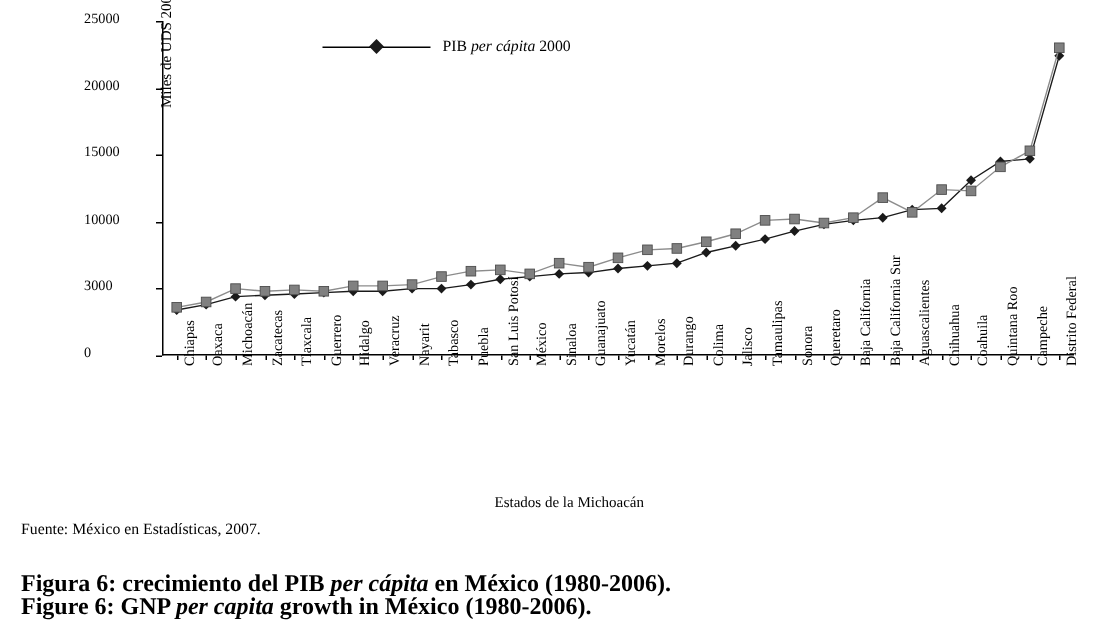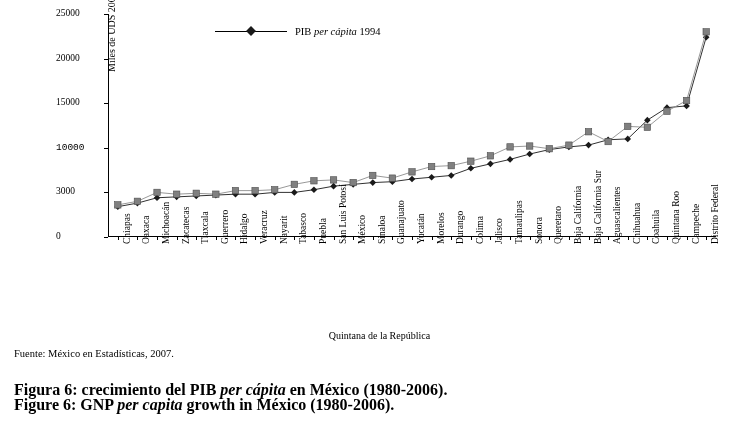--- a/index.html
+++ b/index.html
@@ -177,21 +177,21 @@
   <div id="plot-wrap">
     <div id="plot"></div>
 
     <div id="ylabel">Miles de UDS 2002</div>
 
     <div id="yticks">
         <div class="tick-label" style="top: 223px; left: -52px;">0</div>
         <div class="tick-mark" style="top: 223px;"></div>
         <div class="tick-label" style="top: 178.4px; left: -52px;">3000</div>
         <div class="tick-mark" style="top: 178.4px;"></div>
-        <div class="tick-label" style="top: 133.8px; left: -52px; font-family: Liberation Mono, monospace;">10000</div>
+        <div class="tick-label" style="top: 133.8px; left: -52px;">10000</div>
         <div class="tick-mark" style="top: 133.8px;"></div>
         <div class="tick-label" style="top: 89.2px; left: -52px;">15000</div>
         <div class="tick-mark" style="top: 89.2px;"></div>
         <div class="tick-label" style="top: 44.6px; left: -52px;">20000</div>
         <div class="tick-mark" style="top: 44.6px;"></div>
         <div class="tick-label" style="top: 0px; left: -52px;">25000</div>
         <div class="tick-mark" style="top: 0px;"></div>
       </div>
 
     <svg id="series" width="608" height="223">
@@ -321,30 +321,30 @@
       <div class="xlab" style="left: 543.355px; top: 4px;">Coahuila</div>
       <div style="position: absolute; left: 558.968px; top: -3px; width: 1px; height: 3px; background: rgb(0, 0, 0);"></div>
       <div class="xlab" style="left: 562.968px; top: 4px;">Quintana Roo</div>
       <div style="position: absolute; left: 578.581px; top: -3px; width: 1px; height: 3px; background: rgb(0, 0, 0);"></div>
       <div class="xlab" style="left: 582.581px; top: 4px;">Campeche</div>
       <div style="position: absolute; left: 598.194px; top: -3px; width: 1px; height: 3px; background: rgb(0, 0, 0);"></div>
       <div class="xlab" style="left: 602.194px; top: 4px;">Distrito Federal</div>
     </div>
 
   <div id="xaxis-title">
-    <span>Quintana de la República</span>
+    <span>Estados de la Michoacán</span>
   </div>
 
   <div id="legend">
     <div class="legend-row" style="top:6px;">
       <span class="legend-line">
         <span class="legend-marker diamond"></span>
       </span>
       <span class="legend-text">
-        <span>PIB </span><i>per cápita</i><span> 1994</span>
+        <span>PIB </span><i>per cápita</i><span> 2000</span>
       </span>
     </div>
   </div>
 
 </div>
 
 <div id="source">Fuente: México en Estadísticas, 2007.</div>
 
 <div id="caption">
   <div>

